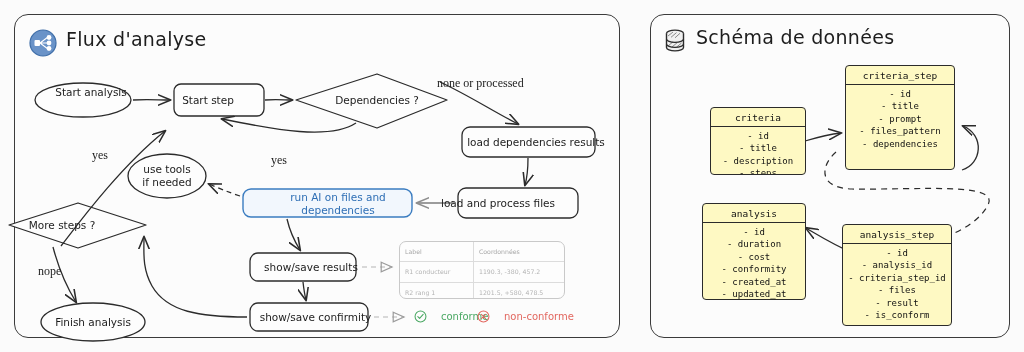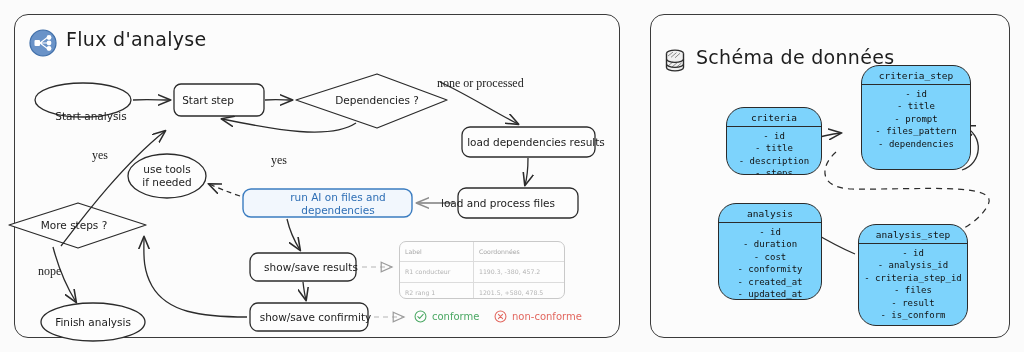--- a/index.html
+++ b/index.html
@@ -35,21 +35,21 @@
     font-size:10.5px;color:#1c1c1c;
     box-sizing:border-box;pointer-events:none;
     font-family:"DejaVu Sans",sans-serif;
   }
   .edge-label{
     position:absolute;font-size:12px;color:#1c1c1c;white-space:nowrap;
     font-family:Liberation Serif, serif;
   }
   .ai-text{color:#2f6fb5;padding-left:21px;}
   .legend{
-    position:absolute;display:flex;align-items:center;gap:5px;font-size:10px;
+    position:absolute;display:flex;align-items:center;gap:14px;font-size:10px;
     font-family:"DejaVu Sans",sans-serif;
   }
   .legend .ok{color:#4aa863;}
   .legend .ko{color:#e2675f;}
 
   .minitable{
     position:absolute;left:399px;top:241px;width:166px;height:58px;
     border:1px solid #c9c9c9;border-radius:7px;overflow:hidden;
     background:#fdfdfd;box-sizing:border-box;
   }
@@ -58,22 +58,22 @@
   .minitable .cell{
     display:flex;align-items:center;padding:0 5px;
     font-size:6.2px;color:#b4b4b4;overflow:hidden;white-space:nowrap;
     font-family:"DejaVu Sans",sans-serif;
   }
   .minitable .c1{width:63px;border-right:1px solid #dcdcdc;}
   .minitable .c2{flex:1;}
   .minitable .hdr .cell{color:#a8a8a8;}
 
   .ent{
-    position:absolute;border:1.4px solid #2b2b2b;border-radius:18px;
-    background:#7dd3fc;box-sizing:border-box;overflow:hidden;margin-left:16px;
+    position:absolute;border:1.4px solid #2b2b2b;border-radius:4px;
+    background:#fef9c3;box-sizing:border-box;overflow:hidden;
   }
   .ent .ent-name{
     text-align:center;font-size:9.5px;color:#111;
     padding:4px 2px 3px;border-bottom:1.3px solid #2b2b2b;
     font-family:"DejaVu Sans Mono",monospace;
   }
   .ent .ent-fields{
     padding:3px 2px 4px;text-align:center;
     font-size:9px;color:#111;line-height:1.38;
     font-family:"DejaVu Sans Mono",monospace;
@@ -92,21 +92,21 @@
       <circle cx="15" cy="15" r="13" fill="#6a93c8" stroke="#3f6ea8" stroke-width="1.2"></circle>
       <rect x="6.5" y="12" width="5.5" height="6" rx="1" fill="#ffffff"></rect>
       <circle cx="21" cy="9.5" r="2.4" fill="#ffffff"></circle>
       <circle cx="21" cy="15" r="2.4" fill="#ffffff"></circle>
       <circle cx="21" cy="20.5" r="2.4" fill="#ffffff"></circle>
       <path d="M12 15 L19 9.8 M12 15 L19 15 M12 15 L19 20.2" stroke="#ffffff" stroke-width="1.1" fill="none"></path>
     </svg>
     <span class="panel-title">Flux d'analyse</span>
   </div>
 
-  <div class="panel-head" style="left:662px;top:26px;margin-top:20px;">
+  <div class="panel-head" style="left:662px;top:26px;">
     <svg class="ico" width="26" height="30" viewBox="0 0 26 30">
       <ellipse cx="13" cy="7.5" rx="8.5" ry="3.4" fill="#f0f0f0" stroke="#2b2b2b" stroke-width="1.4"></ellipse>
       <path d="M4.5 7.5 V21.5 C4.5 23.4 8.3 24.9 13 24.9 C17.7 24.9 21.5 23.4 21.5 21.5 V7.5" fill="#f0f0f0" stroke="#2b2b2b" stroke-width="1.4"></path>
       <path d="M4.5 13 C4.5 14.9 8.3 16.4 13 16.4 C17.7 16.4 21.5 14.9 21.5 13" fill="none" stroke="#2b2b2b" stroke-width="1.3"></path>
       <path d="M4.5 18 C4.5 19.9 8.3 21.4 13 21.4 C17.7 21.4 21.5 19.9 21.5 18" fill="none" stroke="#2b2b2b" stroke-width="1.3"></path>
       <path d="M6 10 L11 6 M9 11.3 L14.5 6.6 M13 11.8 L18 7.3 M6 20 L11 15.8 M10 21 L15 16.8 M14.5 21.2 L19.5 17" stroke="#2b2b2b" stroke-width="0.7" opacity="0.75"></path>
     </svg>
     <span class="panel-title">Schéma de données</span>
   </div>
 
@@ -150,29 +150,29 @@
 
     <path d="M362 267 L392 267" fill="none" stroke="#b4b4b4" stroke-width="1.2" stroke-dasharray="5 4" marker-end="url(#tri)"></path>
     <path d="M374 317 L404 317" fill="none" stroke="#b4b4b4" stroke-width="1.2" stroke-dasharray="5 4" marker-end="url(#tri)"></path>
 
     <path d="M805 141 C822 136 832 134 841 133" fill="none" stroke="#2b2b2b" stroke-width="1.3" marker-end="url(#ah)"></path>
     <path d="M962 170 C982 164 985 135 963 126" fill="none" stroke="#2b2b2b" stroke-width="1.3" marker-end="url(#ah)"></path>
     <path d="M855 254 C832 244 818 235 806 228" fill="none" stroke="#2b2b2b" stroke-width="1.3" marker-end="url(#ah)"></path>
     <path d="M836 152 C820 166 818 188 852 189 C920 190 1000 182 988 205 C975 229 944 236 928 246" fill="none" stroke="#2b2b2b" stroke-width="1.2" stroke-dasharray="6 5" marker-end="url(#ah)"></path>
   </svg>
 
-  <div class="node-text" style="left:35px;top:108px;width:112px;height:17px;">Start analysis</div>
+  <div class="node-text" style="left:35px;top:84px;width:112px;height:17px;">Start analysis</div>
   <div class="node-text" style="left:174px;top:91px;width:68px;height:18px;">Start step</div>
   <div class="node-text" style="left:327px;top:92px;width:100px;height:17px;">Dependencies ?</div>
   <div class="node-text" style="left:462px;top:134px;width:148px;height:17px;">load dependencies results</div>
   <div class="node-text" style="left:438px;top:195px;width:120px;height:17px;">load and process files</div>
   <div class="node-text ai-text" style="left:243px;top:195px;width:169px;height:17px;">run AI on files and dependencies</div>
   <div class="node-text" style="left:128px;top:163px;width:78px;height:13px;">use tools</div>
   <div class="node-text" style="left:128px;top:176px;width:78px;height:13px;">if needed</div>
-  <div class="node-text" style="left:32px;top:217px;width:84px;height:17px;">More steps ?</div>
+  <div class="node-text" style="left:20px;top:217px;width:84px;height:17px;">More steps ?</div>
   <div class="node-text" style="left:45px;top:314px;width:96px;height:17px;">Finish analysis</div>
   <div class="node-text" style="left:258px;top:259px;width:106px;height:17px;">show/save results</div>
   <div class="node-text" style="left:250px;top:309px;width:131px;height:17px;">show/save confirmity</div>
 
   <div class="edge-label" style="left:437px;top:76px;">none or processed</div>
   <div class="edge-label" style="left:271px;top:153px;">yes</div>
   <div class="edge-label" style="left:92px;top:148px;">yes</div>
   <div class="edge-label" style="left:38px;top:264px;">nope</div>
 
   <div class="minitable">
@@ -191,21 +191,21 @@
   </div>
 
   <div class="legend" style="left:414px;top:310px;">
     <svg width="13" height="13" viewBox="0 0 16 16">
       <circle cx="8" cy="8" r="6.7" fill="none" stroke="#4aa863" stroke-width="1.3"></circle>
       <path d="M4.7 8.2 L6.9 10.4 L11.3 5.4" fill="none" stroke="#4aa863" stroke-width="1.3" stroke-linecap="round" stroke-linejoin="round"></path>
     </svg>
     <span class="ok">conforme</span>
   </div>
 
-  <div class="legend" style="left:477px;top:310px;padding-left:17px;">
+  <div class="legend" style="left:477px;top:310px;">
     <svg width="13" height="13" viewBox="0 0 16 16">
       <circle cx="8" cy="8" r="6.7" fill="none" stroke="#e2675f" stroke-width="1.3"></circle>
       <path d="M5.4 5.4 L10.6 10.6 M10.6 5.4 L5.4 10.6" fill="none" stroke="#e2675f" stroke-width="1.3" stroke-linecap="round"></path>
     </svg>
     <span class="ko">non-conforme</span>
   </div>
 
   <div class="ent" style="left:710px;top:107px;width:96px;height:68px;">
     <div class="ent-name">criteria</div>
     <div class="ent-fields">

